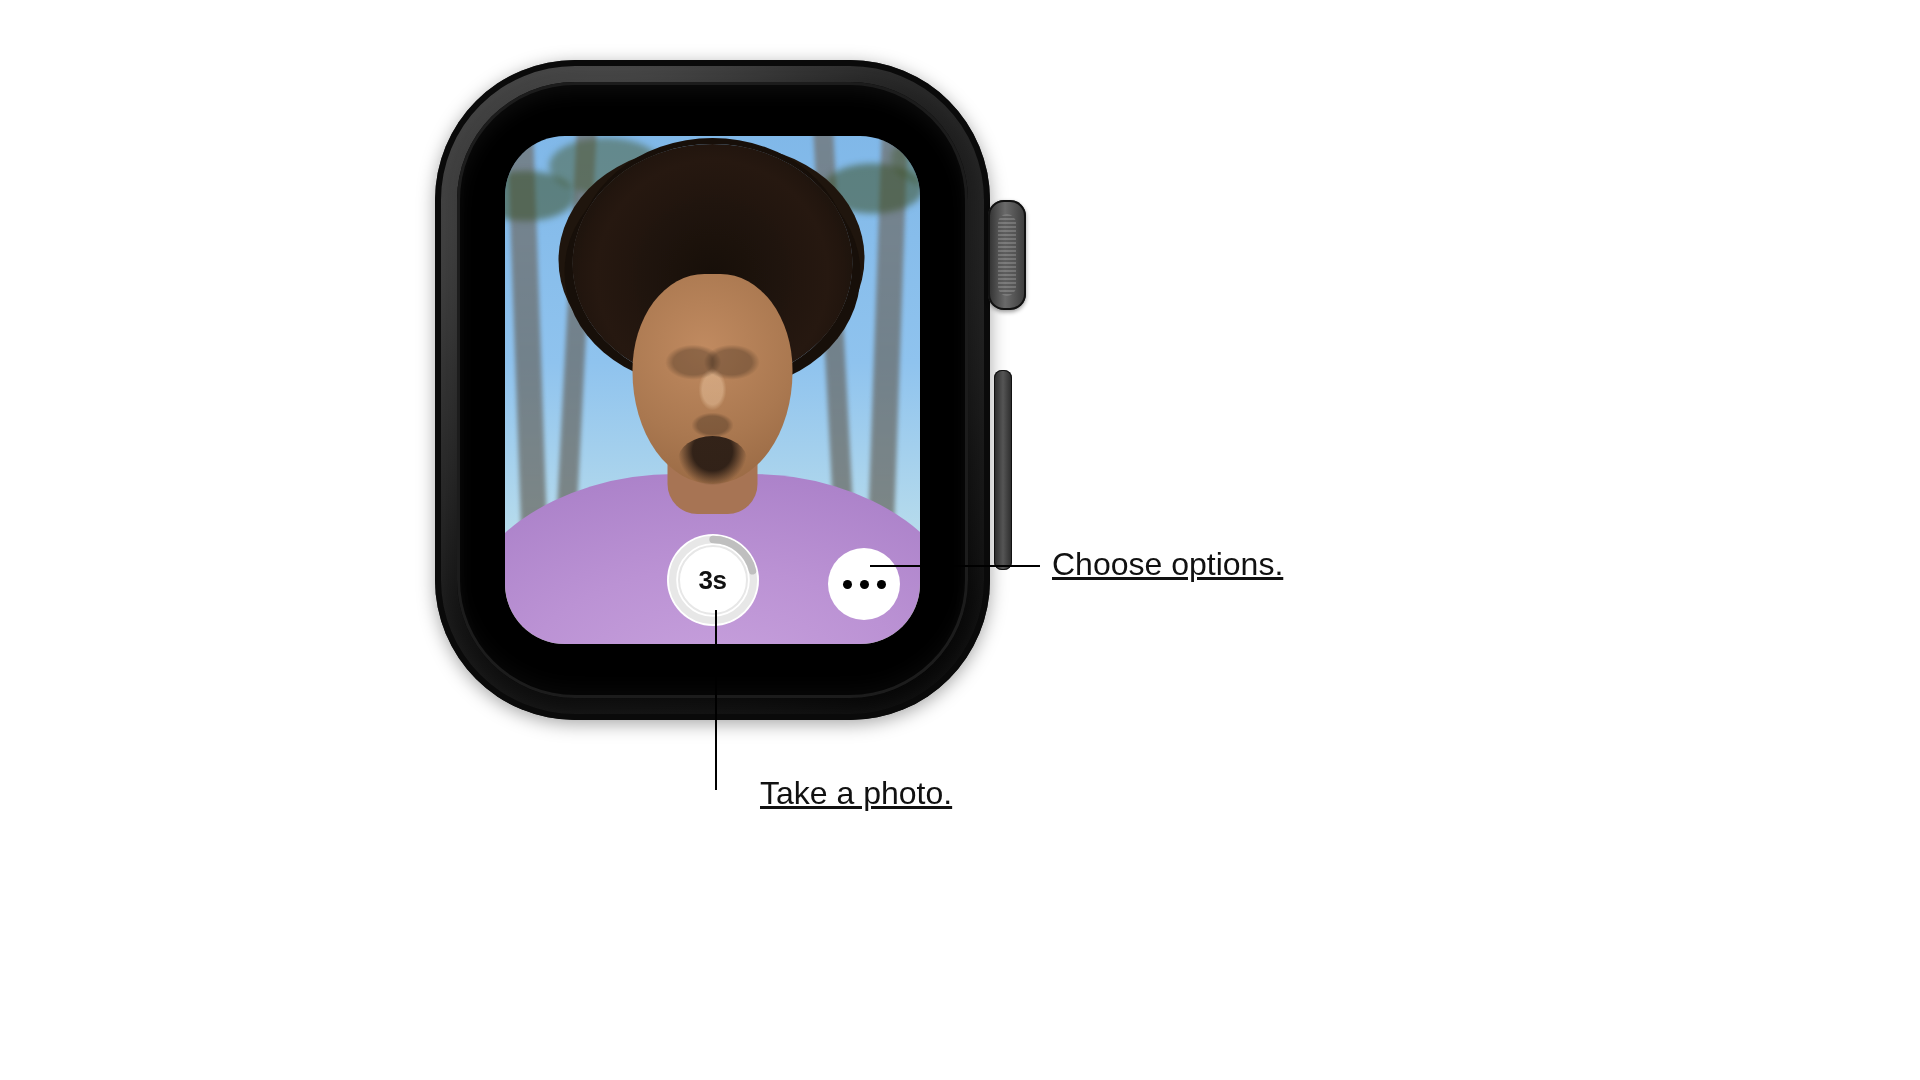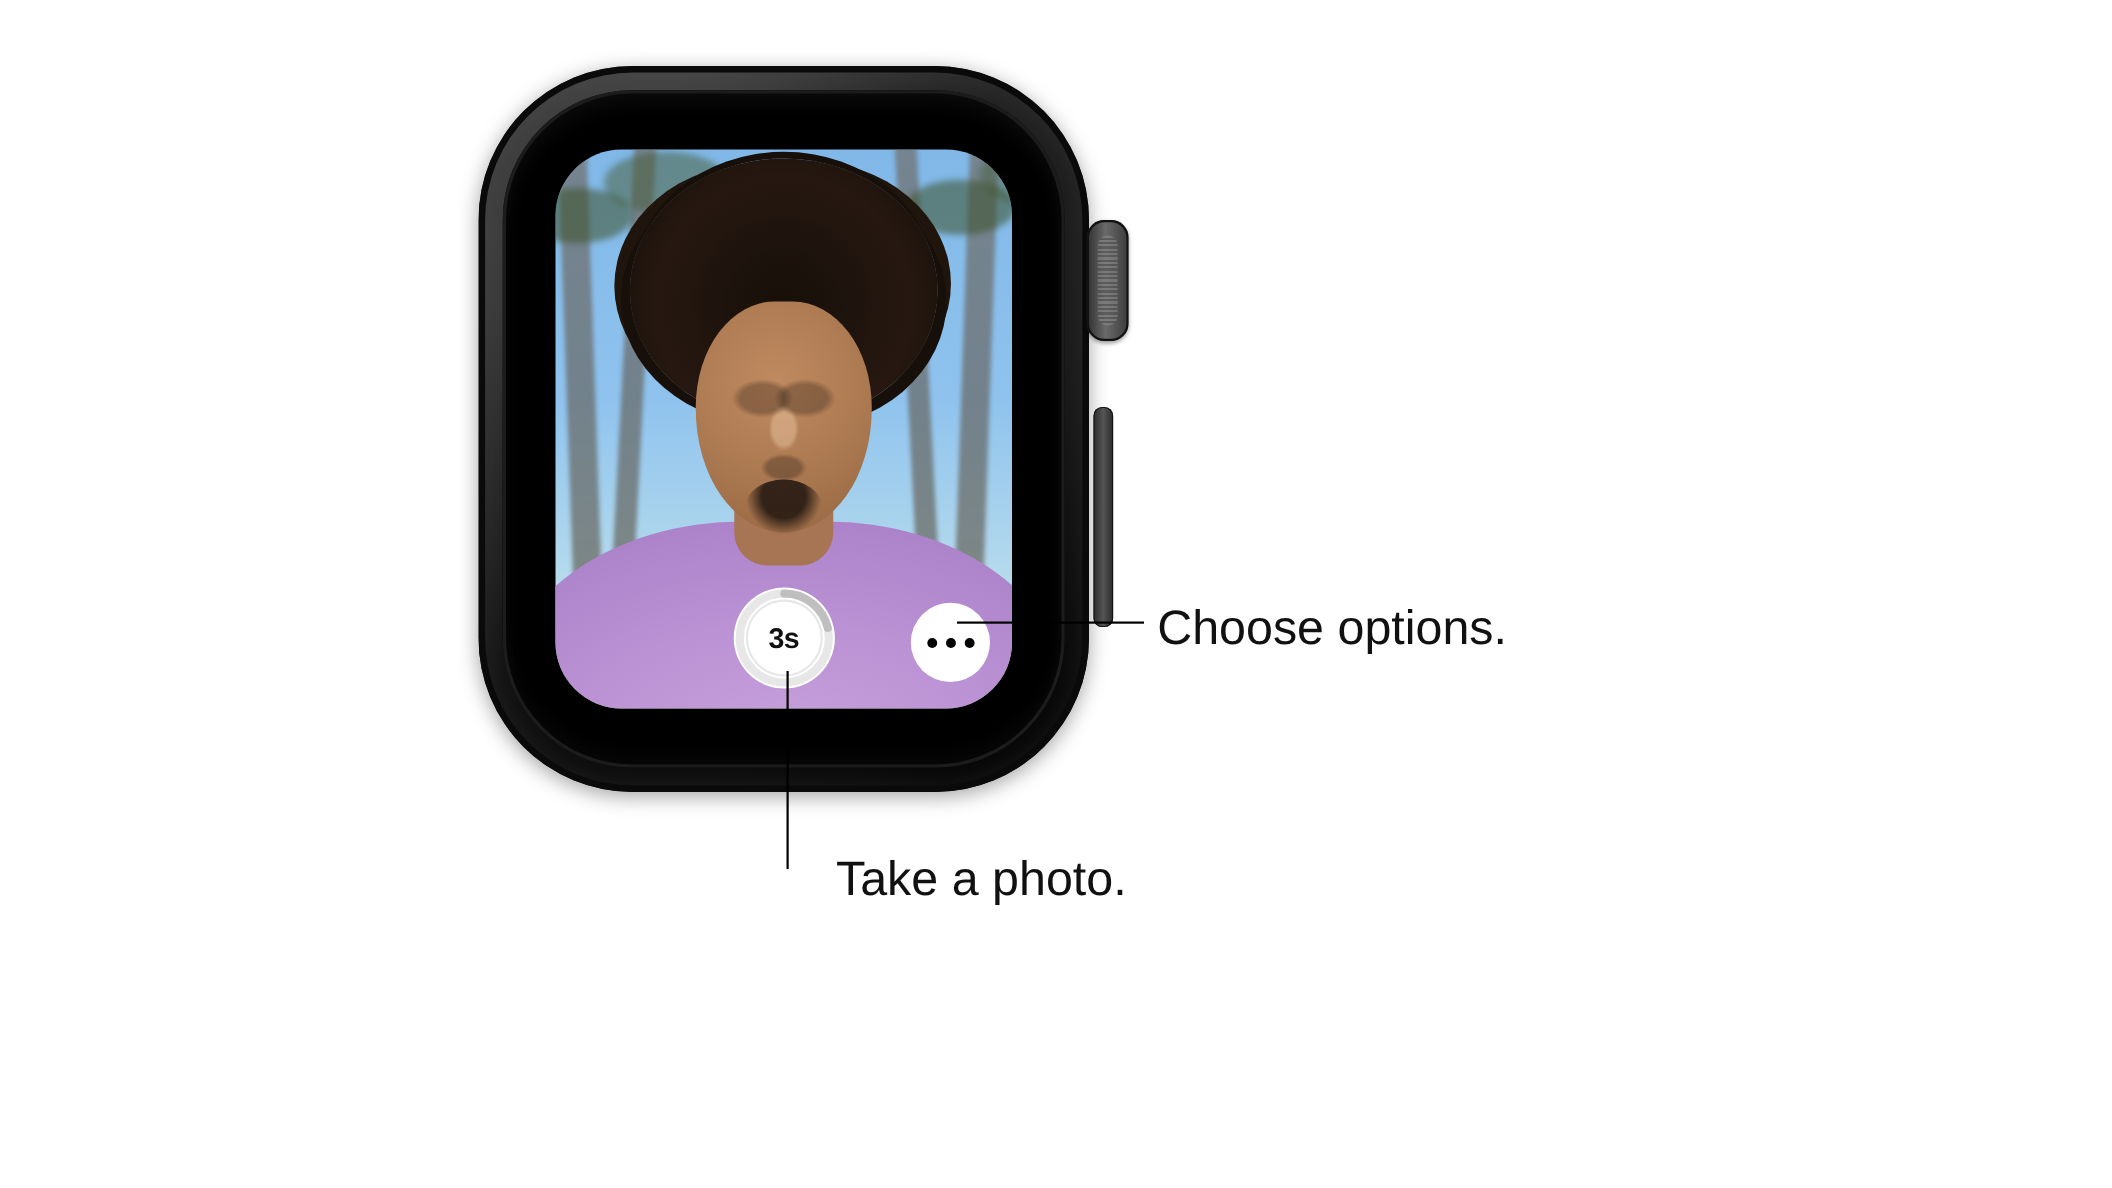--- a/index.html
+++ b/index.html
@@ -237,23 +237,24 @@
     width:9px; height:9px; border-radius:50%; background:#000;
   }
 
   
   .leader {
     position:absolute;
     background:#000;
   }
   .callout-label {
     position:absolute;
-    font-size:44px;
+    font-size:32px;
     color:#111;
     white-space:nowrap;
+    text-decoration:underline;
   }
 </style>
 </head>
 <body>
 
 <div class="stage">
 
   <div class="watch-case">
     <div class="watch-bezel"></div>
 

